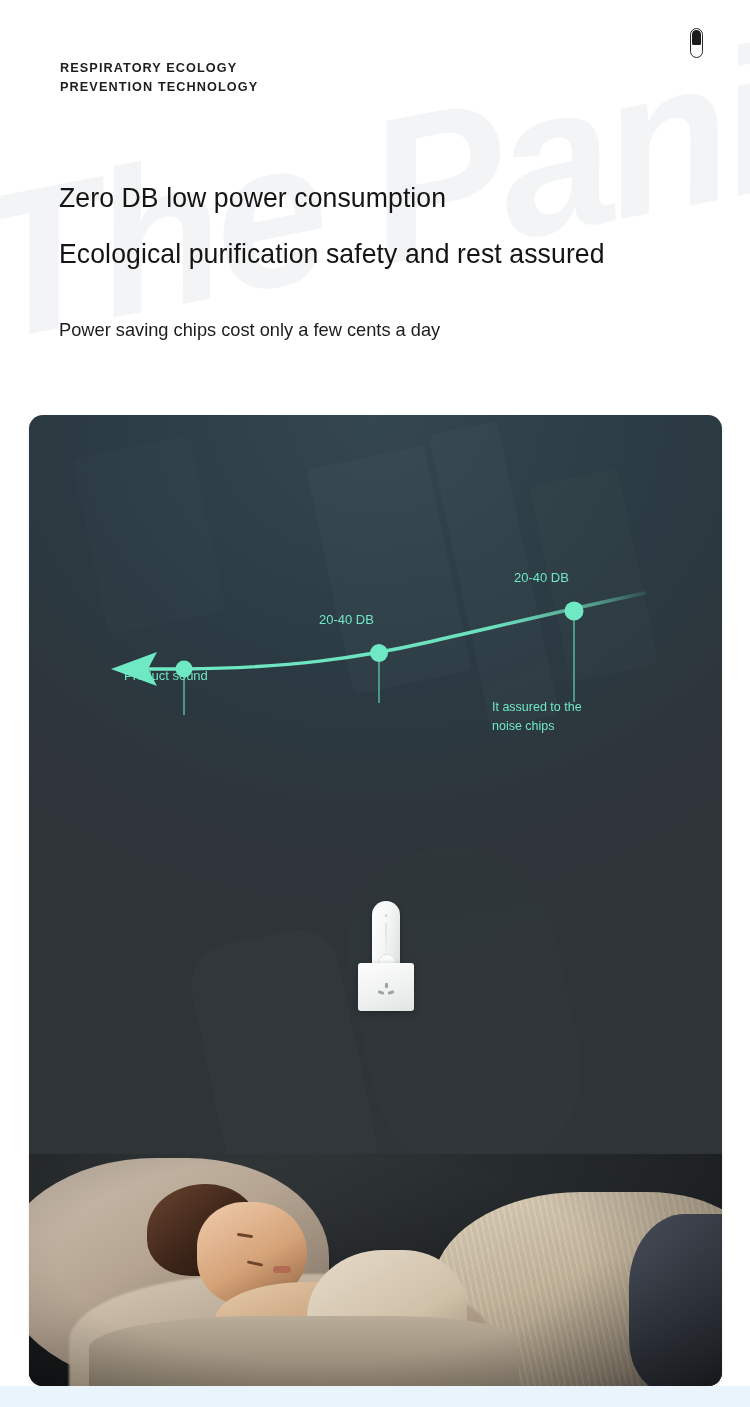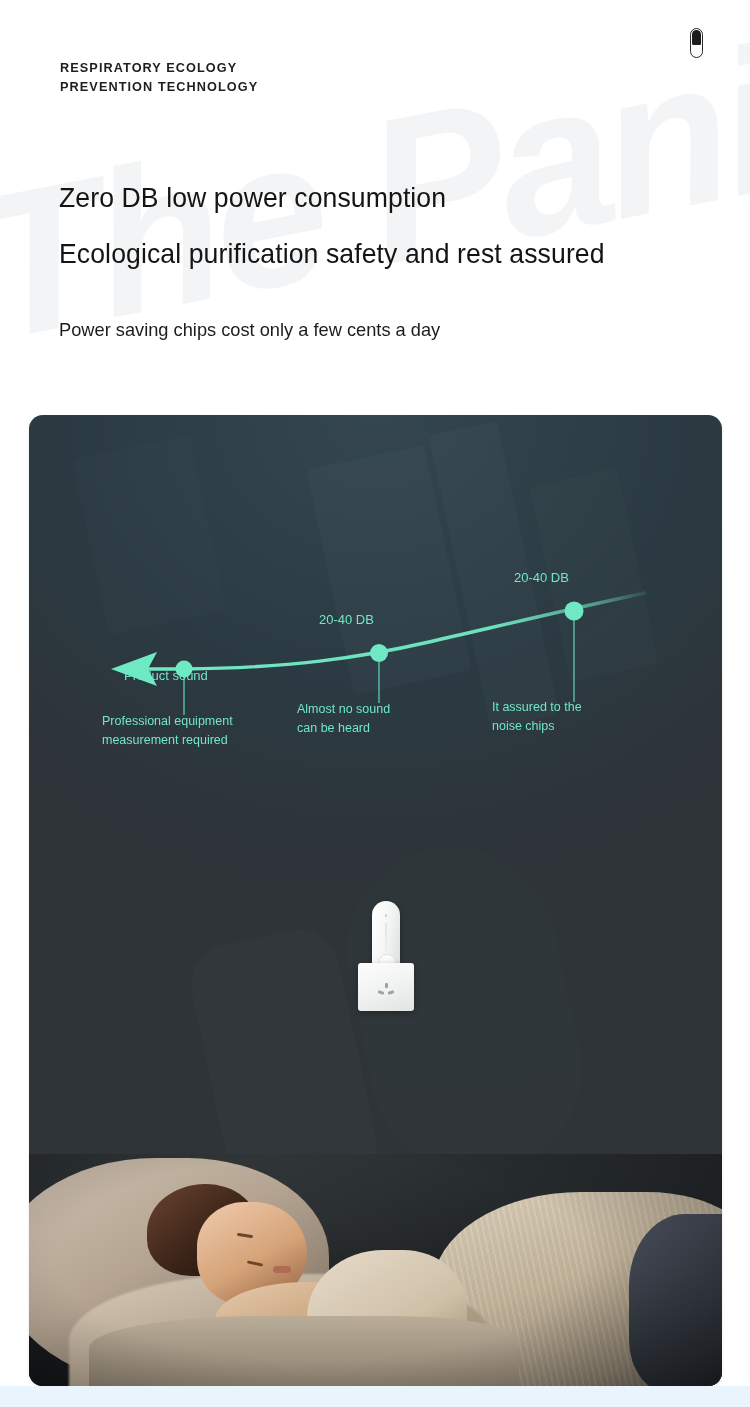--- a/index.html
+++ b/index.html
@@ -424,30 +424,22 @@
       <line x1="155" y1="260" x2="155" y2="300" stroke="#5fd8b4" stroke-width="1.2"></line>
       <line x1="350" y1="243" x2="350" y2="288" stroke="#5fd8b4" stroke-width="1.2"></line>
       <line x1="545" y1="203" x2="545" y2="287" stroke="#5fd8b4" stroke-width="1.2"></line>
 
       <circle cx="155" cy="254" r="8.5" fill="#6fe9c4"></circle>
       <circle cx="350" cy="238" r="9" fill="#6fe9c4"></circle>
       <circle cx="545" cy="196" r="9.5" fill="#6fe9c4"></circle>
     </svg>
 
     <div class="chart-label val" style="left:95px; top:211px; width:120px;margin-top:40px;">Product sound</div>
-    <div class="chart-label" style="left:73px; top:297px; width:165px;">
-      <div>Professional equipment</div>
-      <div>measurement required</div>
-    </div>
 
     <div class="chart-label val" style="left:290px; top:195px; width:120px;">20-40 DB</div>
-    <div class="chart-label" style="left:268px; top:285px; width:165px;">
-      <div>Almost no sound</div>
-      <div>can be heard</div>
-    </div>
 
     <div class="chart-label val" style="left:485px; top:153px; width:120px;">20-40 DB</div>
     <div class="chart-label" style="left:463px; top:283px; width:165px;">
       <div>It assured to the</div>
       <div>noise chips</div>
     </div>
 
     <div class="device">
       <div class="body">
         <span class="dot"></span>

